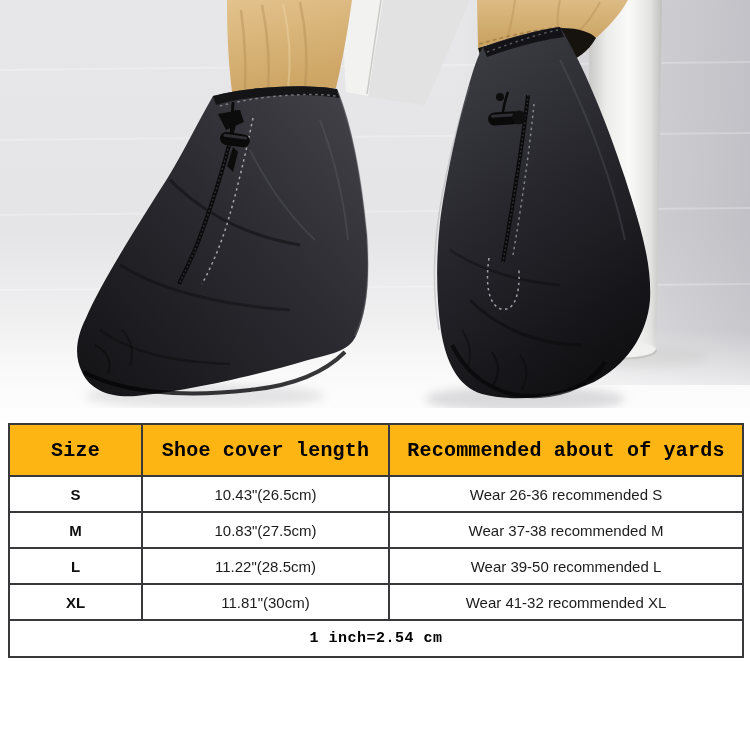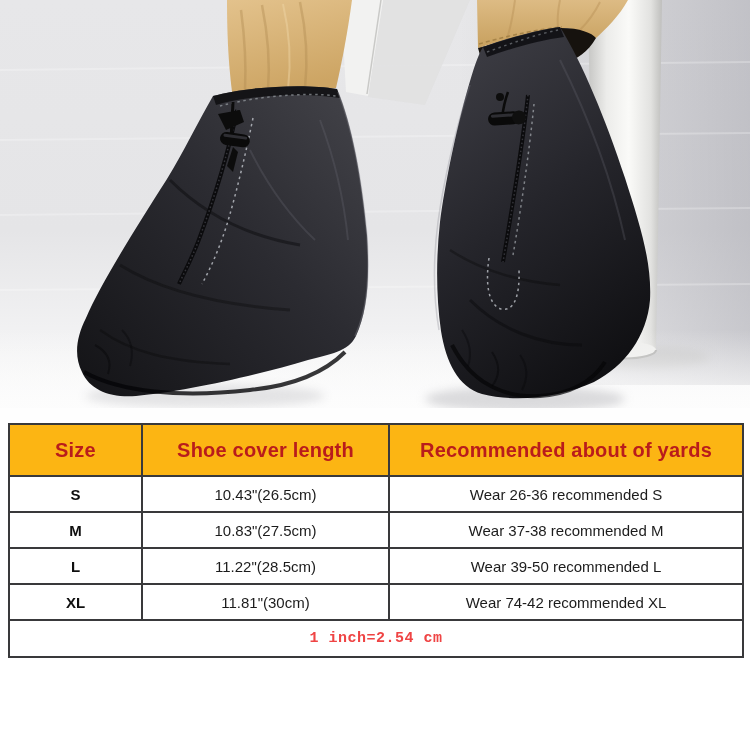--- a/index.html
+++ b/index.html
@@ -17,28 +17,29 @@
   table.size-table{
     border-collapse:collapse;table-layout:fixed;width:734px;
     font-family:"Liberation Sans", sans-serif;
   }
   .size-table th,.size-table td{
     border:2px solid #39393b;text-align:center;vertical-align:middle;
     padding:0;overflow:hidden;white-space:nowrap;
   }
   .size-table th{
     background:var(--header-bg,#fcb513);
-    color:#b91c1c;font-size:20px;font-weight:bold;height:50px;
+    color:#000000;font-size:20px;font-weight:bold;height:50px;
     letter-spacing:.2px;
+    font-family:Liberation Mono, monospace;
   }
   .size-table td{height:34px;font-size:15px;color:#1c1c1c;background:#ffffff;}
   .size-table td.size-col{font-weight:bold;color:#0f0f0f;font-size:15px;}
   .size-table td.note-cell{
     font-family:"Liberation Mono","DejaVu Sans Mono",monospace;
-    font-weight:bold;font-size:15px;color:#ef4444;height:35px;letter-spacing:.5px;
+    font-weight:bold;font-size:15px;color:#000000;height:35px;letter-spacing:.5px;
   }
   col.c1{width:133px;} col.c2{width:247px;} col.c3{width:354px;}
 </style>
 </head>
 <body style="--header-bg: #fcb513;">
 
 <div class="photo">
 <svg width="750" height="420" viewBox="0 0 750 420" xmlns="http://www.w3.org/2000/svg">
   <defs>
     <linearGradient id="bgGrad" x1="0" y1="0" x2="0" y2="1">
@@ -225,20 +226,20 @@
         <td>Wear 37-38 recommended M</td>
       </tr>
       <tr>
         <td class="size-col">L</td>
         <td>11.22"(28.5cm)</td>
         <td>Wear 39-50 recommended L</td>
       </tr>
       <tr>
         <td class="size-col">XL</td>
         <td>11.81"(30cm)</td>
-        <td>Wear 74-42 recommended XL</td>
+        <td>Wear 41-32 recommended XL</td>
       </tr>
       <tr>
         <td class="note-cell" colspan="3">1 inch=2.54 cm</td>
       </tr>
     </tbody>
   </table>
 </div>
 
 </body></html>

